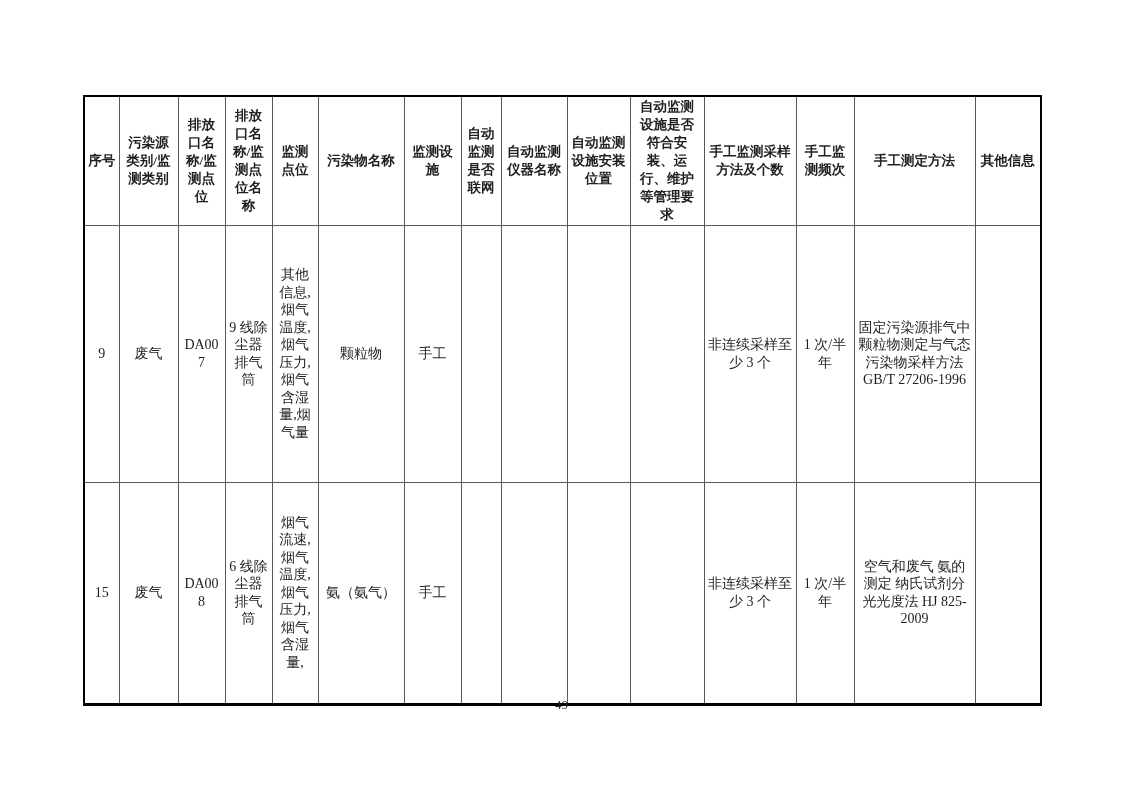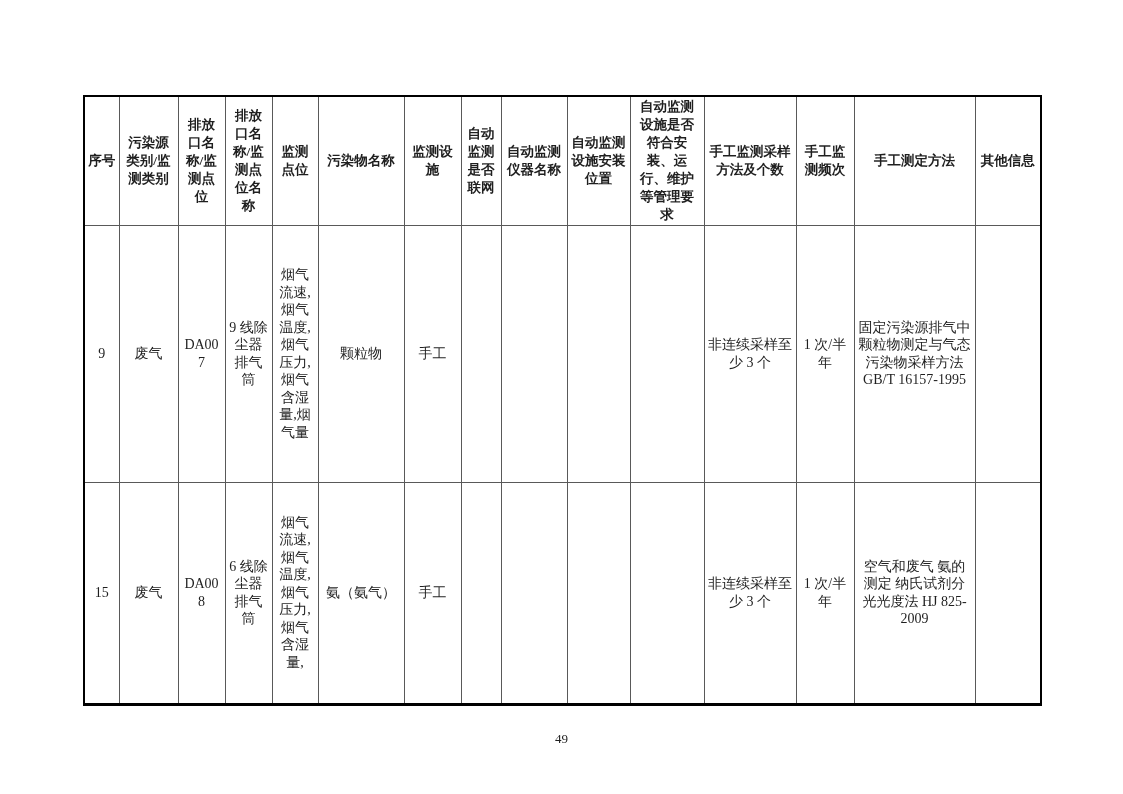--- a/index.html
+++ b/index.html
@@ -40,21 +40,21 @@
   table.monitor-table td {
     font-size: 14px;
     font-weight: normal;
     line-height: 1.25;
   }
   tr.header-row  { height: 110px; }
   tr.data-row-1  { height: 257px; }
   tr.data-row-2  { height: 222px; }
   .page-number {
     position: absolute;
-    top: 731px;
+    top: 697px;
     left: 0;
     width: 100%;
     text-align: center;
     font-size: 13px;
     color: #1f1f1f;
   }
 </style>
 </head>
 <body>
 
@@ -96,30 +96,30 @@
         <th>手工测定方法</th>
         <th>其他信息</th>
       </tr>
     </thead>
     <tbody>
       <tr class="data-row-1">
         <td>9</td>
         <td>废气</td>
         <td>DA007</td>
         <td>9 线除尘器排气筒</td>
-        <td>烟气流速,烟气温度,烟气压力,烟气含湿量,烟气量</td>
+        <td>其他信息,烟气温度,烟气压力,烟气含湿量,烟气量</td>
         <td>颗粒物</td>
         <td>手工</td>
         <td></td>
         <td></td>
         <td></td>
         <td></td>
         <td>非连续采样至少 3 个</td>
         <td>1 次/半年</td>
-        <td>固定污染源排气中颗粒物测定与气态污染物采样方法 GB/T 16157-1995</td>
+        <td>固定污染源排气中颗粒物测定与气态污染物采样方法 GB/T 27206-1996</td>
         <td></td>
       </tr>
       <tr class="data-row-2">
         <td>15</td>
         <td>废气</td>
         <td>DA008</td>
         <td>6 线除尘器排气筒</td>
         <td>烟气流速,烟气温度,烟气压力,烟气含湿量,</td>
         <td>氨（氨气）</td>
         <td>手工</td>

